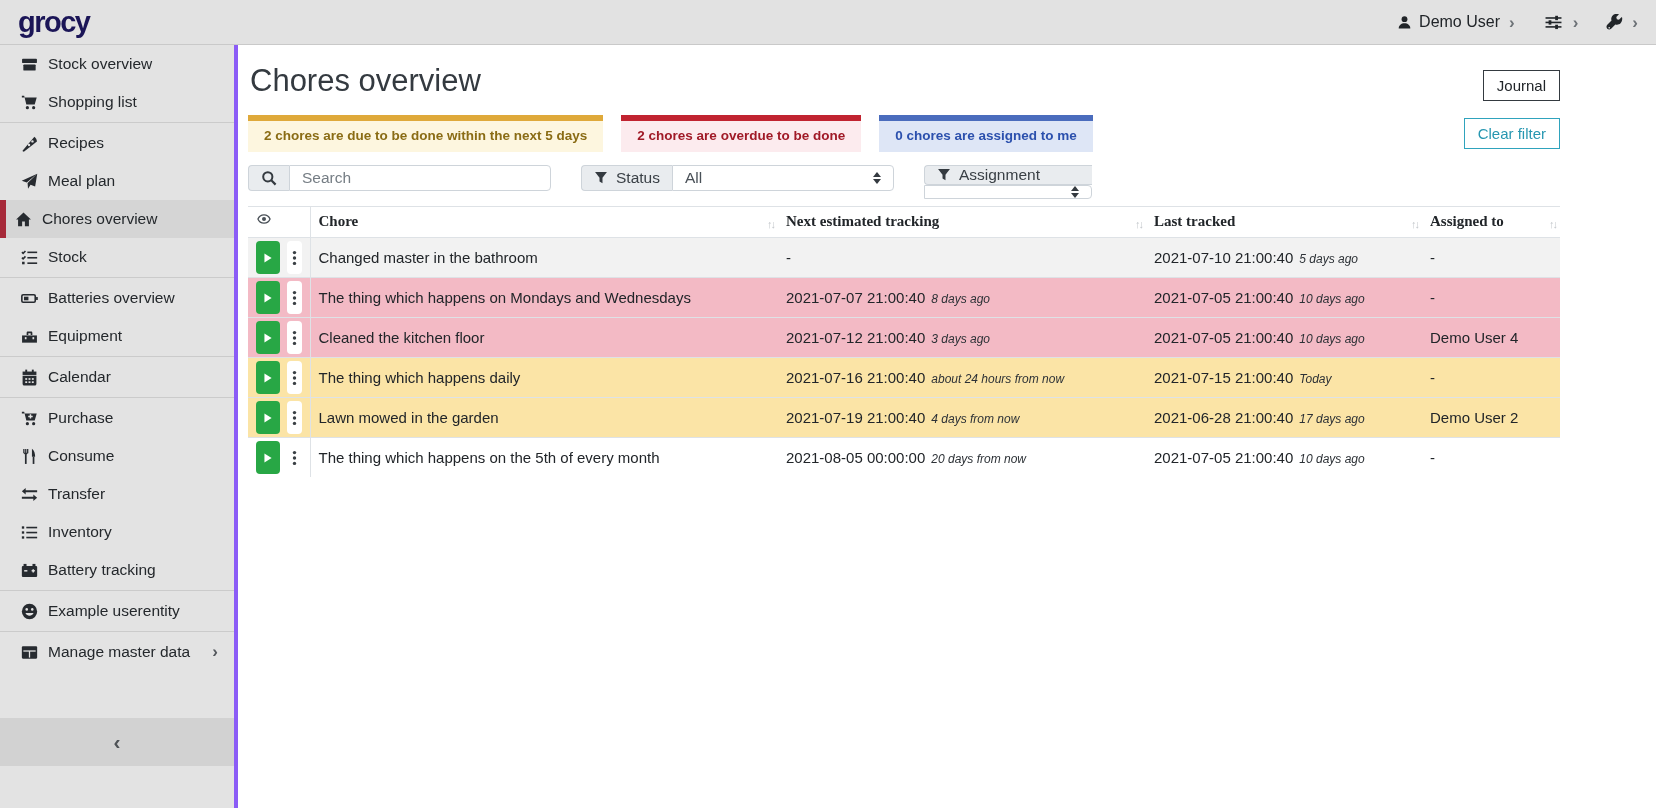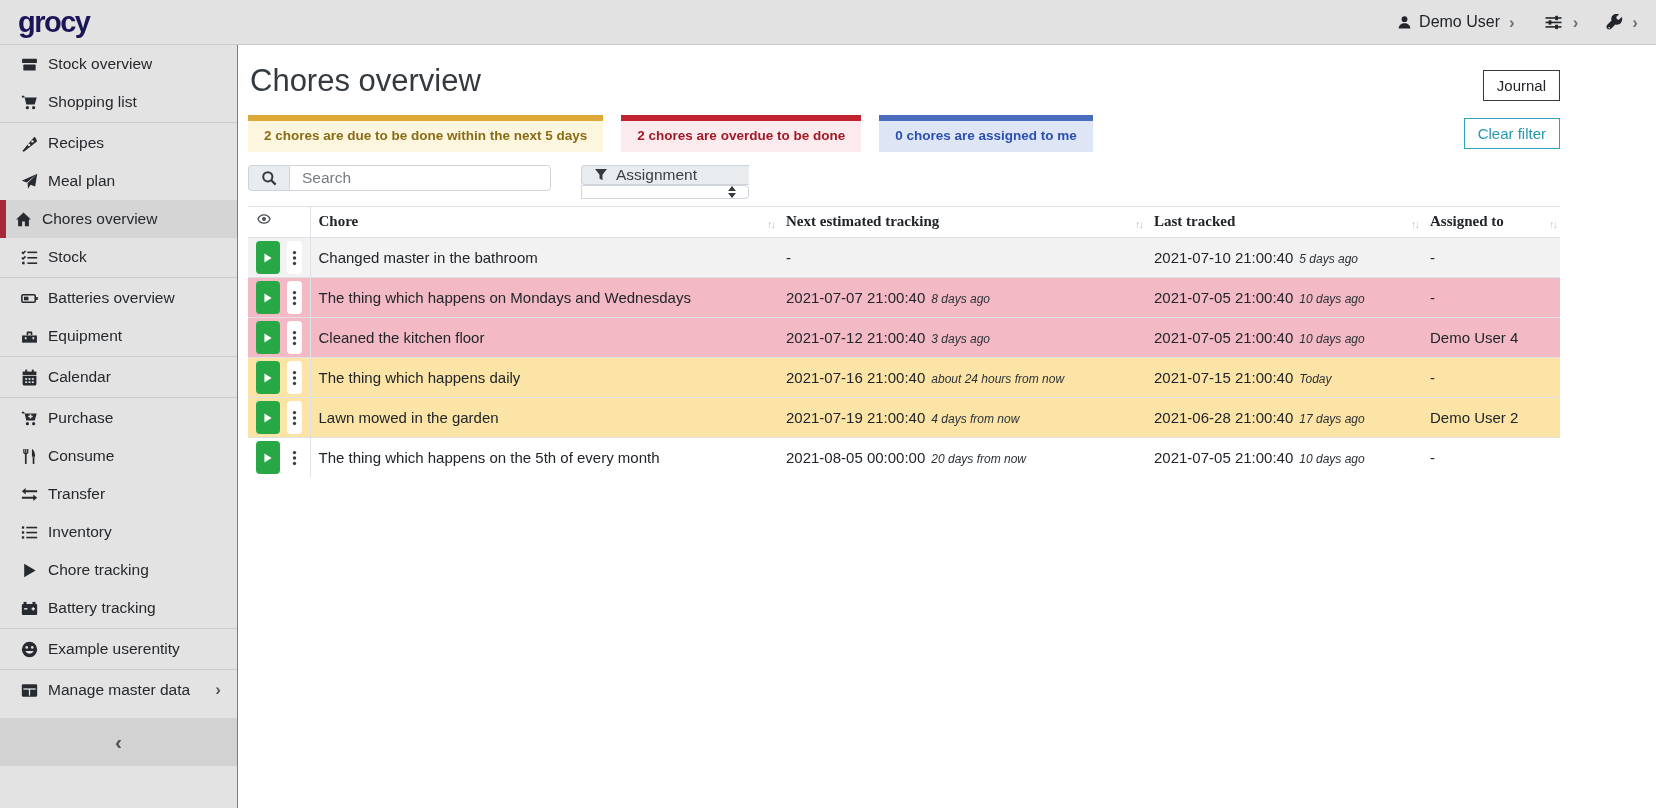--- a/index.html
+++ b/index.html
@@ -14,21 +14,21 @@
   .nav-right { margin-left:auto; display:flex; align-items:center; gap:28px; }
   .nav-menu { display:flex; align-items:center; gap:7px; font-size:16px; color:#212529; cursor:pointer; }
   .nav-menu .chev { color:#6d7277; font-size:17px; font-weight:700; margin-left:2px; line-height:1; }
   .icon { display:inline-flex; align-items:center; justify-content:center; line-height:0; }
   .icon svg { display:block; }
 
   
   .app { display:flex; height:763px; }
 
   
-  .sidebar { width:238px; background:#e3e3e3; border-right:1px solid #8b5cf6;
+  .sidebar { width:238px; background:#e3e3e3; border-right:4px solid #8b5cf6;
              display:flex; flex-direction:column; flex-shrink:0; }
   .nav-item { height:38px; display:flex; align-items:center; gap:9px; padding-left:14px;
               font-size:15.5px; color:#24282c; cursor:pointer; border-left:6px solid transparent; }
   .nav-item .icon { width:19px; color:#272b30; }
   .nav-item.active { background:#d5d5d5; border-left-color:#a62939; padding-left:8px; }
   .nav-item .item-chev { margin-left:auto; margin-right:16px; color:#55595e; font-size:17px; font-weight:700; }
   .nav-divider { height:1px; background:#cbcbcb; margin:1px 0; }
   .sidebar-collapse { margin-top:auto; margin-bottom:42px; height:48px; background:#d2d2d2;
                       display:flex; align-items:center; justify-content:center;
                       color:#4f5357; font-size:21px; font-weight:700; cursor:pointer; }
@@ -275,28 +275,20 @@
               <rect x="5" y="7.3" width="10.2" height="1.5"></rect>
               <rect x="0.8" y="11.6" width="2.2" height="2.2"></rect>
               <rect x="5" y="12" width="10.2" height="1.5"></rect>
             </svg>
           </span>
           <span>Inventory</span>
         </div>
         <div class="nav-item">
           <span class="icon">
             <svg width="17" height="17" viewBox="0 0 16 16" fill="currentColor">
-              <path d="M3 1.6v12.8L13.8 8z"></path>
-            </svg>
-          </span>
-          <span>Chore tracking</span>
-        </div>
-        <div class="nav-item">
-          <span class="icon">
-            <svg width="17" height="17" viewBox="0 0 16 16" fill="currentColor">
               <rect x="2.4" y="1.8" width="2.8" height="2.2"></rect>
               <rect x="10.8" y="1.8" width="2.8" height="2.2"></rect>
               <rect x="0.8" y="3.8" width="14.4" height="10.4" rx="1"></rect>
               <path d="M3 7.6h3v1.4H3z" fill="#e3e3e3"></path>
               <path d="M10 7.6h3v1.4h-3zM10.8 6.8h1.4v3h-1.4z" fill="#e3e3e3"></path>
             </svg>
           </span>
           <span>Battery tracking</span>
         </div>
         <div class="nav-divider"></div>
@@ -350,20 +342,37 @@
           <span class="icon">
             <svg width="16" height="16" viewBox="0 0 16 16">
                 <circle cx="6.8" cy="6.8" r="4.6" fill="none" stroke="#343a40" stroke-width="2"></circle>
                 <path d="M10.3 10.3 14.6 14.6" stroke="#343a40" stroke-width="2.2"></path>
               </svg>
           </span>
         </span>
         <input class="form-control" style="width: 262px;" placeholder="Search">
       </div>
 
+      <div class="input-group grp-status">
+        <span class="igroup-prepend">
+          <span class="icon">
+            <svg width="14" height="14" viewBox="0 0 16 16" fill="#343a40">
+                <path d="M1.2 1.2h13.6L9.7 7.6v6.5L6.3 12V7.6z"></path>
+              </svg>
+          </span>
+          <span>Status</span>
+        </span>
+        <div class="select" style="width:222px">
+          <span>All</span>
+          <span class="caret">
+              <i class="up"></i>
+              <i class="dn"></i>
+            </span>
+        </div>
+      </div>
 
       <div class="input-group grp-assign">
         <span class="igroup-prepend">
           <span class="icon">
             <svg width="14" height="14" viewBox="0 0 16 16" fill="#343a40">
                 <path d="M1.2 1.2h13.6L9.7 7.6v6.5L6.3 12V7.6z"></path>
               </svg>
           </span>
           <span>Assignment</span>
         </span>

